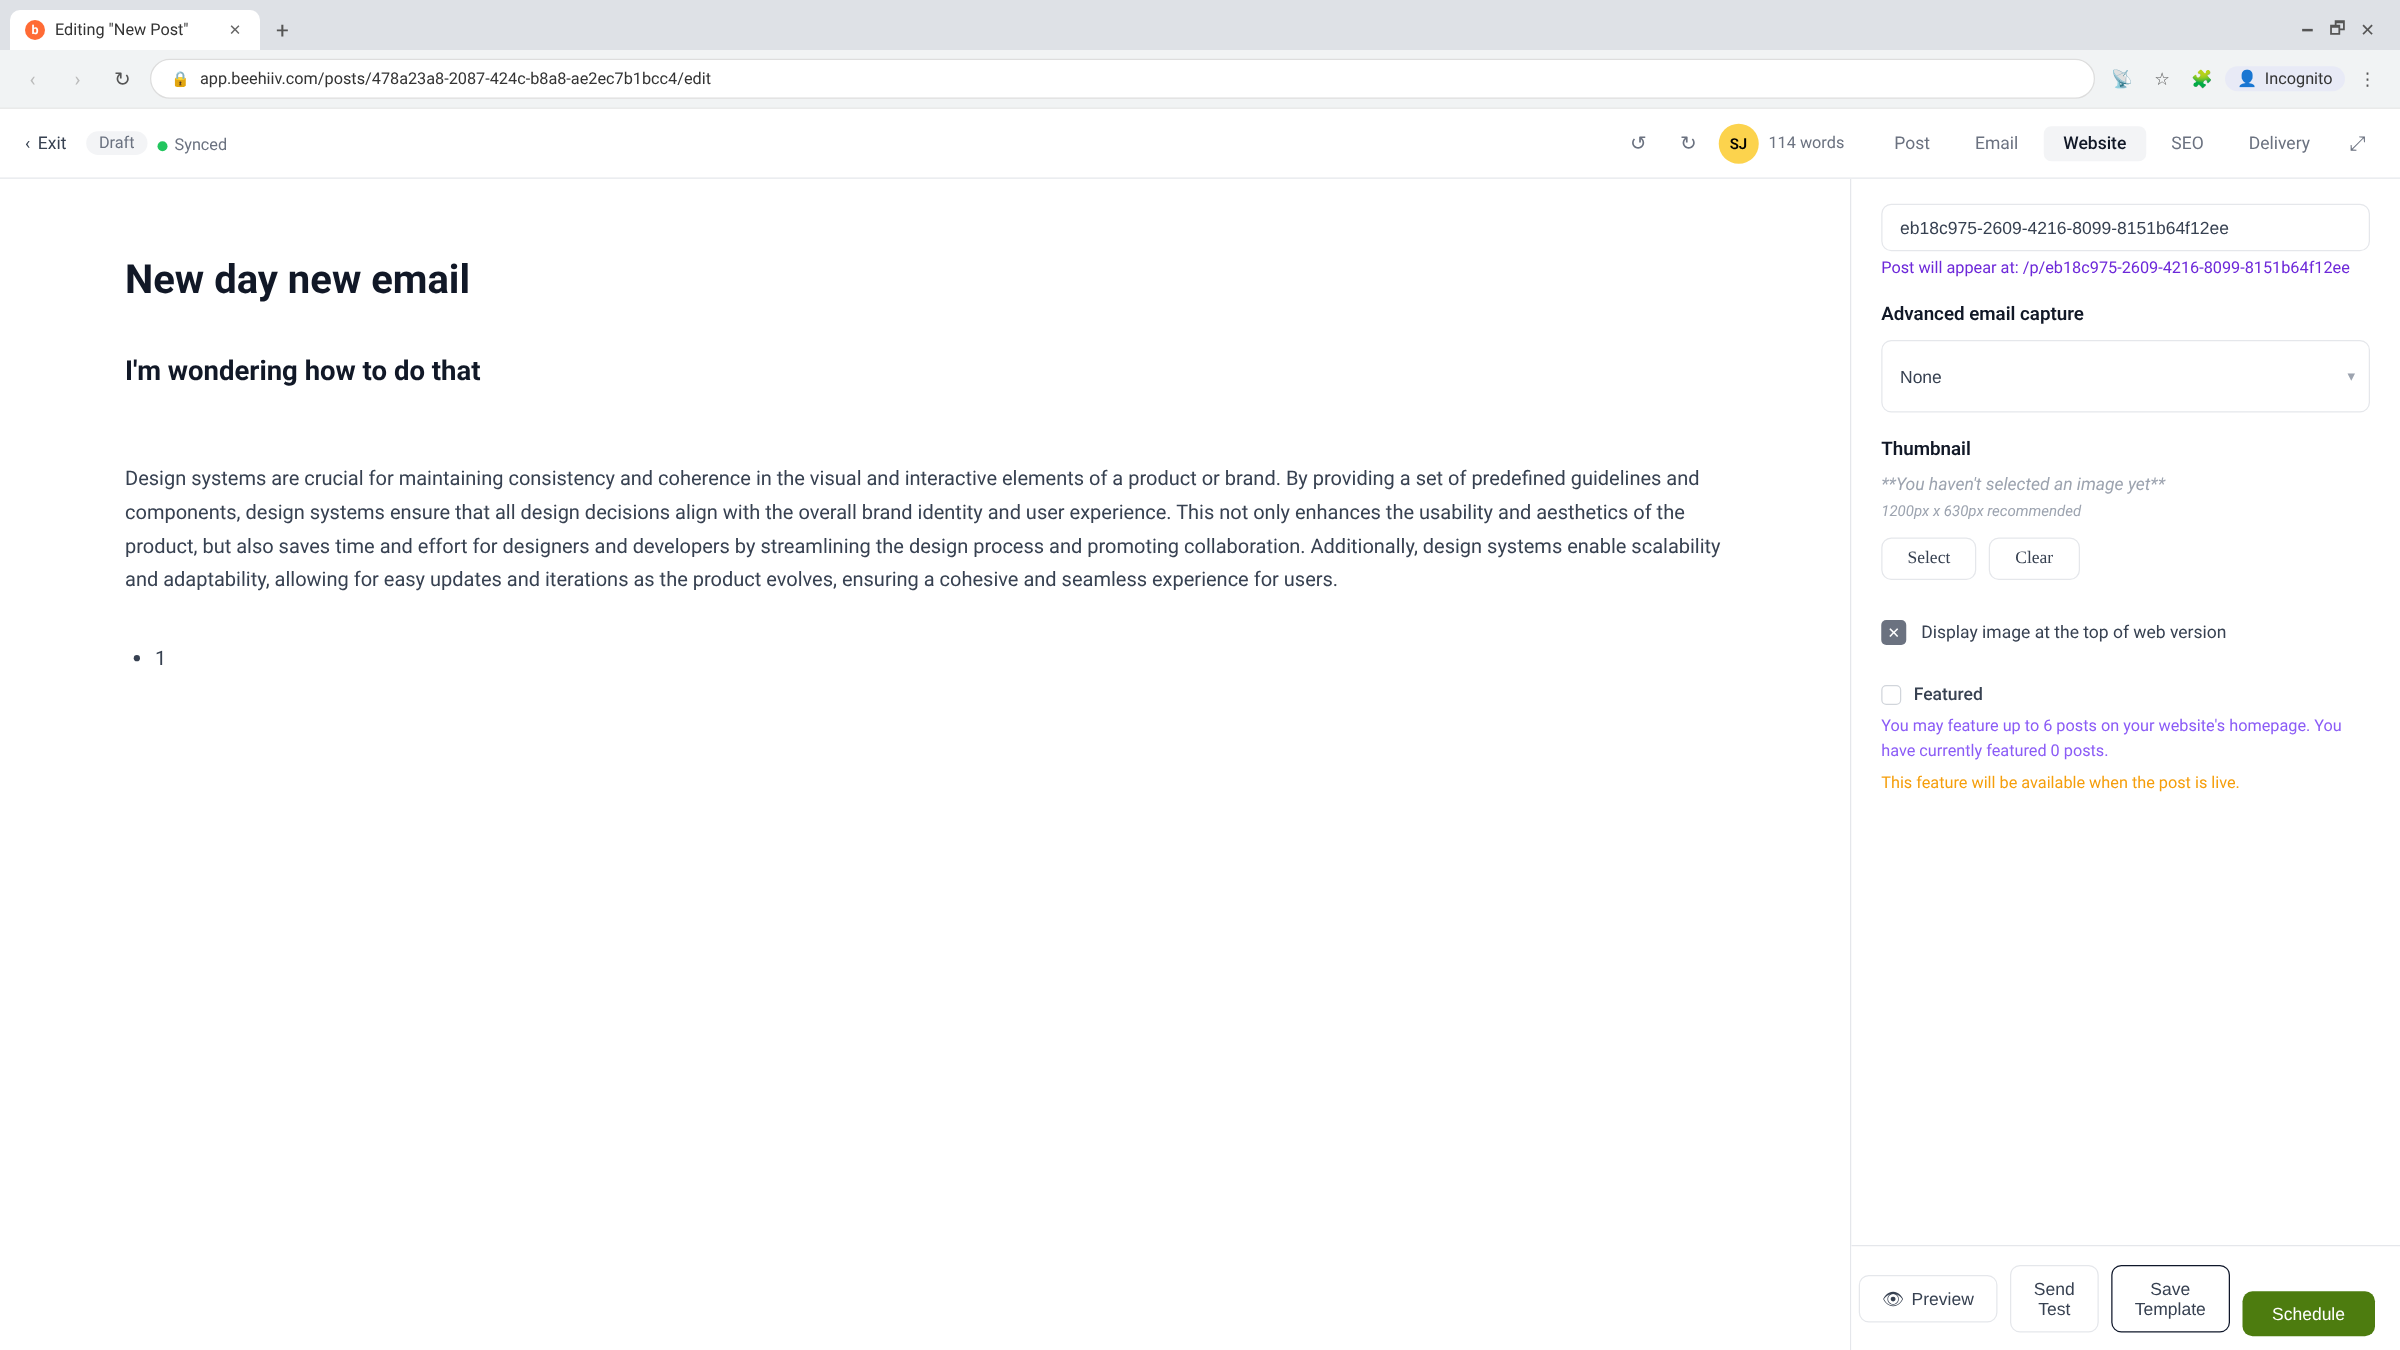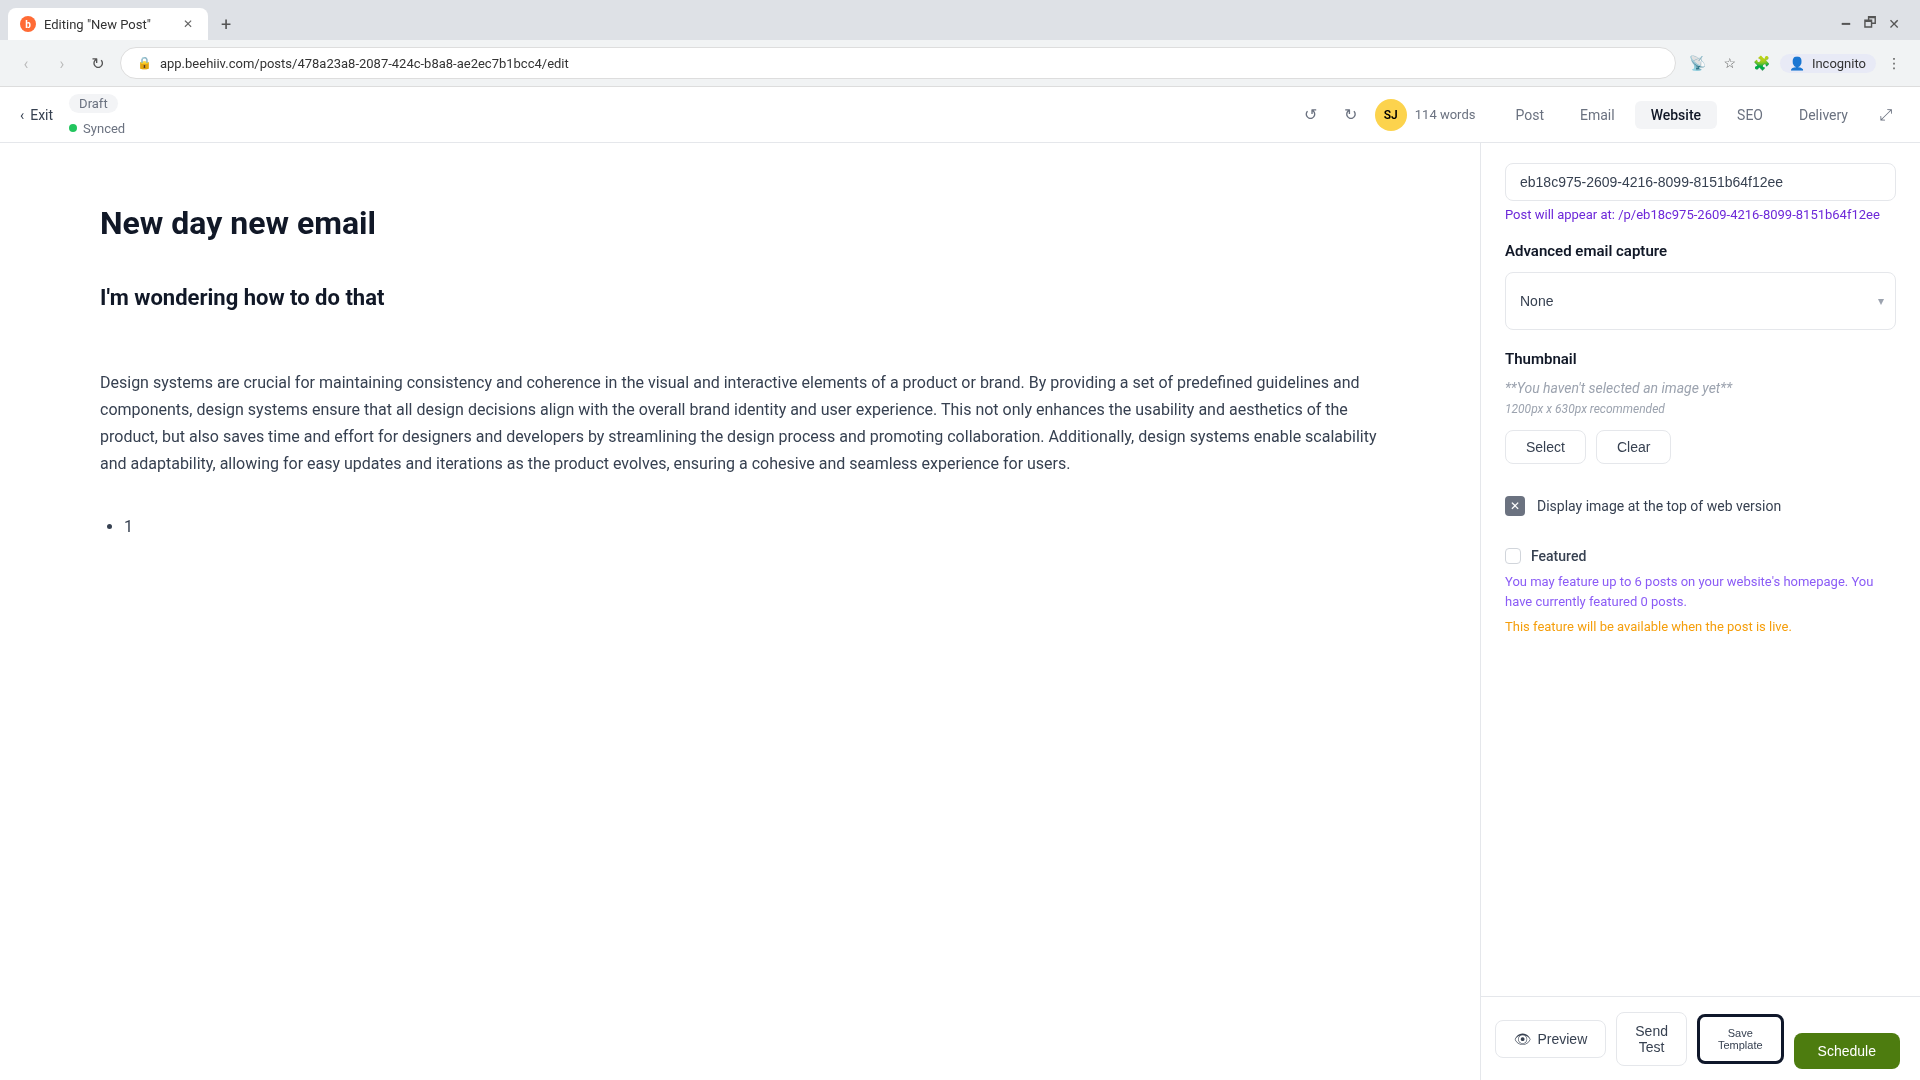--- a/index.html
+++ b/index.html
@@ -135,21 +135,21 @@
       height: 56px;
       border-bottom: 1px solid #e5e7eb;
       gap: 16px;
     }
     .exit-btn {
       display: flex; align-items: center; gap: 6px;
       font-size: 14px; color: #374151;
       cursor: pointer;
     }
     .status-group {
-      display: flex; align-items: flex-start; gap: 8px; flex-direction: column;
+      display: flex; align-items: flex-end; gap: 8px;
     }
     .status-badge {
       font-size: 13px; color: #6b7280;
       background: #f3f4f6;
       padding: 2px 10px;
       border-radius: 12px;
     }
     .synced-indicator {
       display: flex; align-items: center; gap: 6px;
       font-size: 13px; color: #6b7280;
@@ -336,20 +336,21 @@
       display: flex; gap: 10px;
     }
     .btn-outline {
       padding: 8px 20px;
       border: 1px solid #e5e7eb;
       border-radius: 8px;
       font-size: 14px;
       color: #374151;
       background: #fff;
       cursor: pointer;
+      font-family: Liberation Serif, serif;
     }
 
     .display-toggle-row {
       display: flex; align-items: center; gap: 12px;
       margin-bottom: 20px;
       padding: 12px 0;
     }
     .toggle-label {
       font-size: 14px; color: #374151; text-align: right;
     }
@@ -410,23 +411,23 @@
       padding: 10px 18px;
       border: 1px solid #e5e7eb;
       border-radius: 8px;
       font-size: 14px;
       color: #374151;
       background: #fff;
       cursor: pointer;
     }
     .btn-save-template {
       padding: 10px 18px;
-      border: 3px solid #0f172a;
-      border-radius: 8px;
-      font-size: 11px;
+      border: 1px solid #0f172a;
+      border-radius: 8px;
+      font-size: 14px;
       color: #374151;
       background: #fff;
       cursor: pointer;
     }
     .btn-schedule {
       padding: 10px 24px;
       background: #4d7c0f;
       color: #fff;
       border: none;
       border-radius: 8px;

